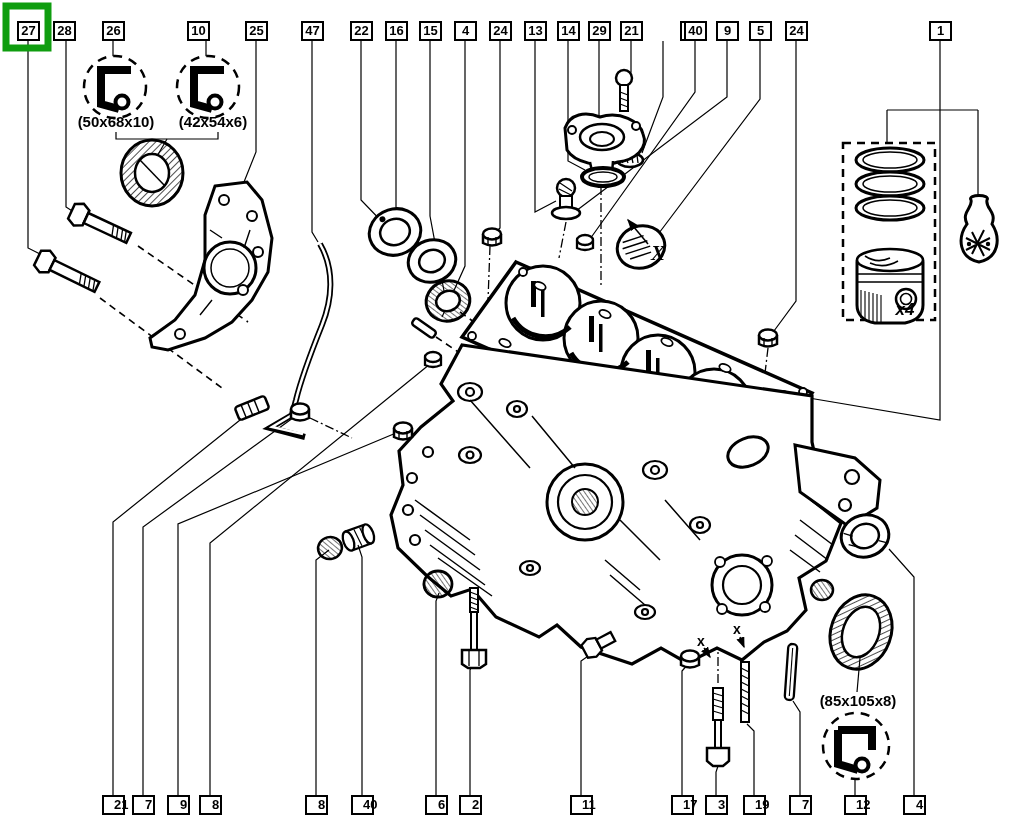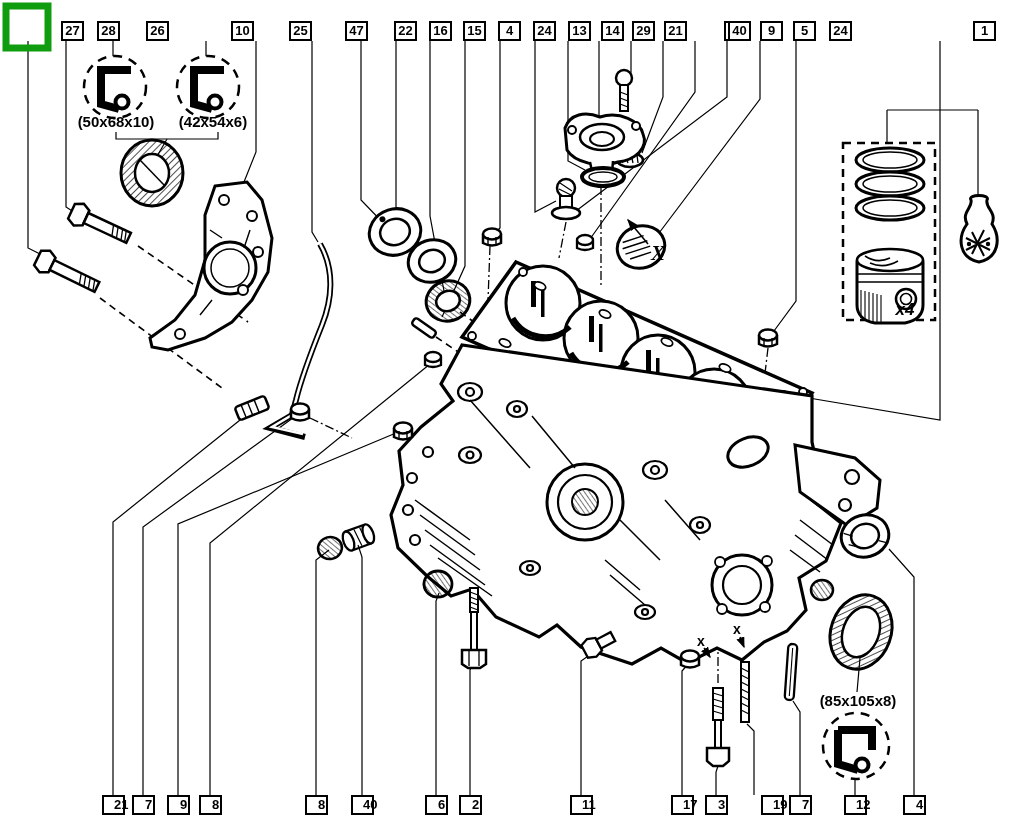--- a/index.html
+++ b/index.html
@@ -2,21 +2,21 @@
 <html><head>
 <meta charset="utf-8">
 <style>
   html,body{margin:0;padding:0;background:#fff;}
   .stage{position:relative;width:1012px;height:833px;background:#fff;overflow:hidden;
          font-family:"Liberation Sans",sans-serif;}
   .stage svg{position:absolute;left:0;top:0;}
   .co{position:absolute;width:23px;height:20px;border:2px solid #000;background:#fff;
       box-sizing:border-box;font:bold 13px/16px "Liberation Sans",sans-serif;
       text-align:center;color:#000;cursor:pointer;z-index:3;}
-  .co.top{top:21px;margin-left:44px;}
+  .co.top{top:21px;}
   .co.bot{top:795px;padding-left:10px;}
 </style>
 </head>
 <body>
 
 <div class="stage">
 
   <svg width="1012" height="833" viewBox="0 0 1012 833">
     <defs>
       <pattern id="h1" width="5" height="5" patternUnits="userSpaceOnUse" patternTransform="rotate(45)">
@@ -439,18 +439,18 @@
   <div class="co bot" style="left:132px">7</div>
   <div class="co bot" style="left:167px">9</div>
   <div class="co bot" style="left:199px">8</div>
   <div class="co bot" style="left:305px">8</div>
   <div class="co bot" style="left:351px">40</div>
   <div class="co bot" style="left:425px">6</div>
   <div class="co bot" style="left:459px">2</div>
   <div class="co bot" style="left:570px">11</div>
   <div class="co bot" style="left:671px">17</div>
   <div class="co bot" style="left:705px">3</div>
-  <div class="co bot" style="left:761px">19</div>
+  <div class="co bot" style="left:743px">19</div>
   <div class="co bot" style="left:789px">7</div>
   <div class="co bot" style="left:844px">12</div>
   <div class="co bot" style="left:903px">4</div>
 
 </div>
 
 </body></html>

